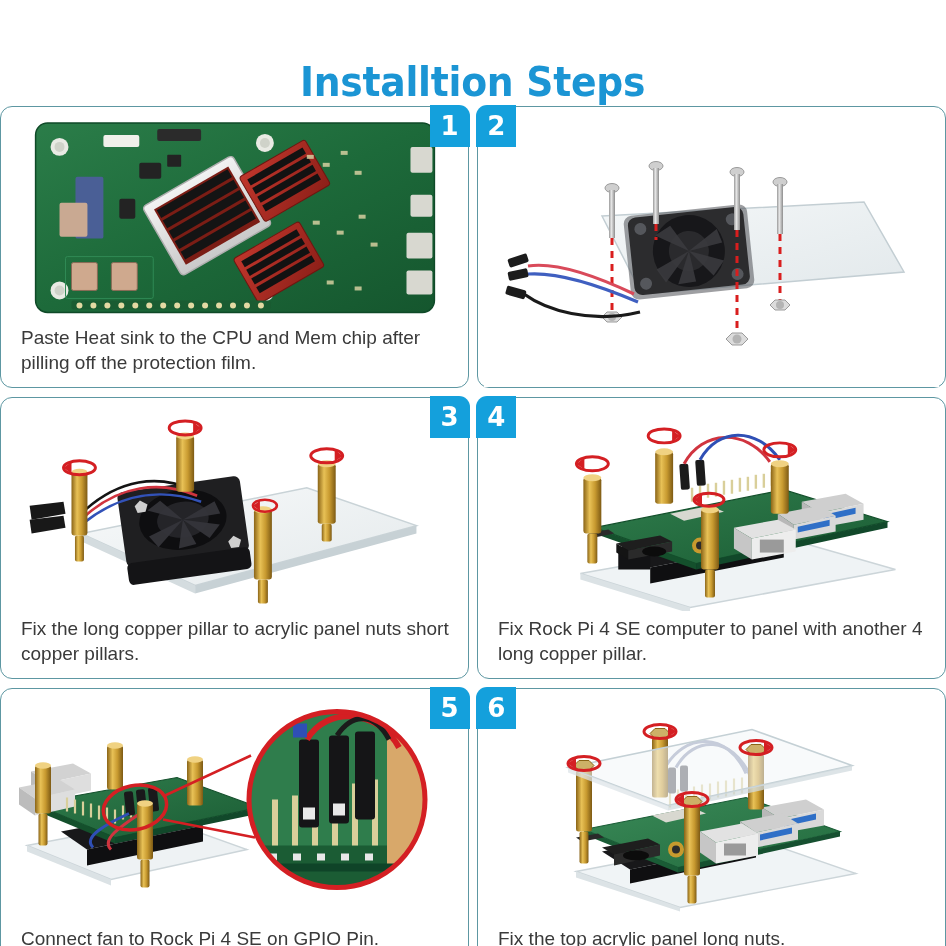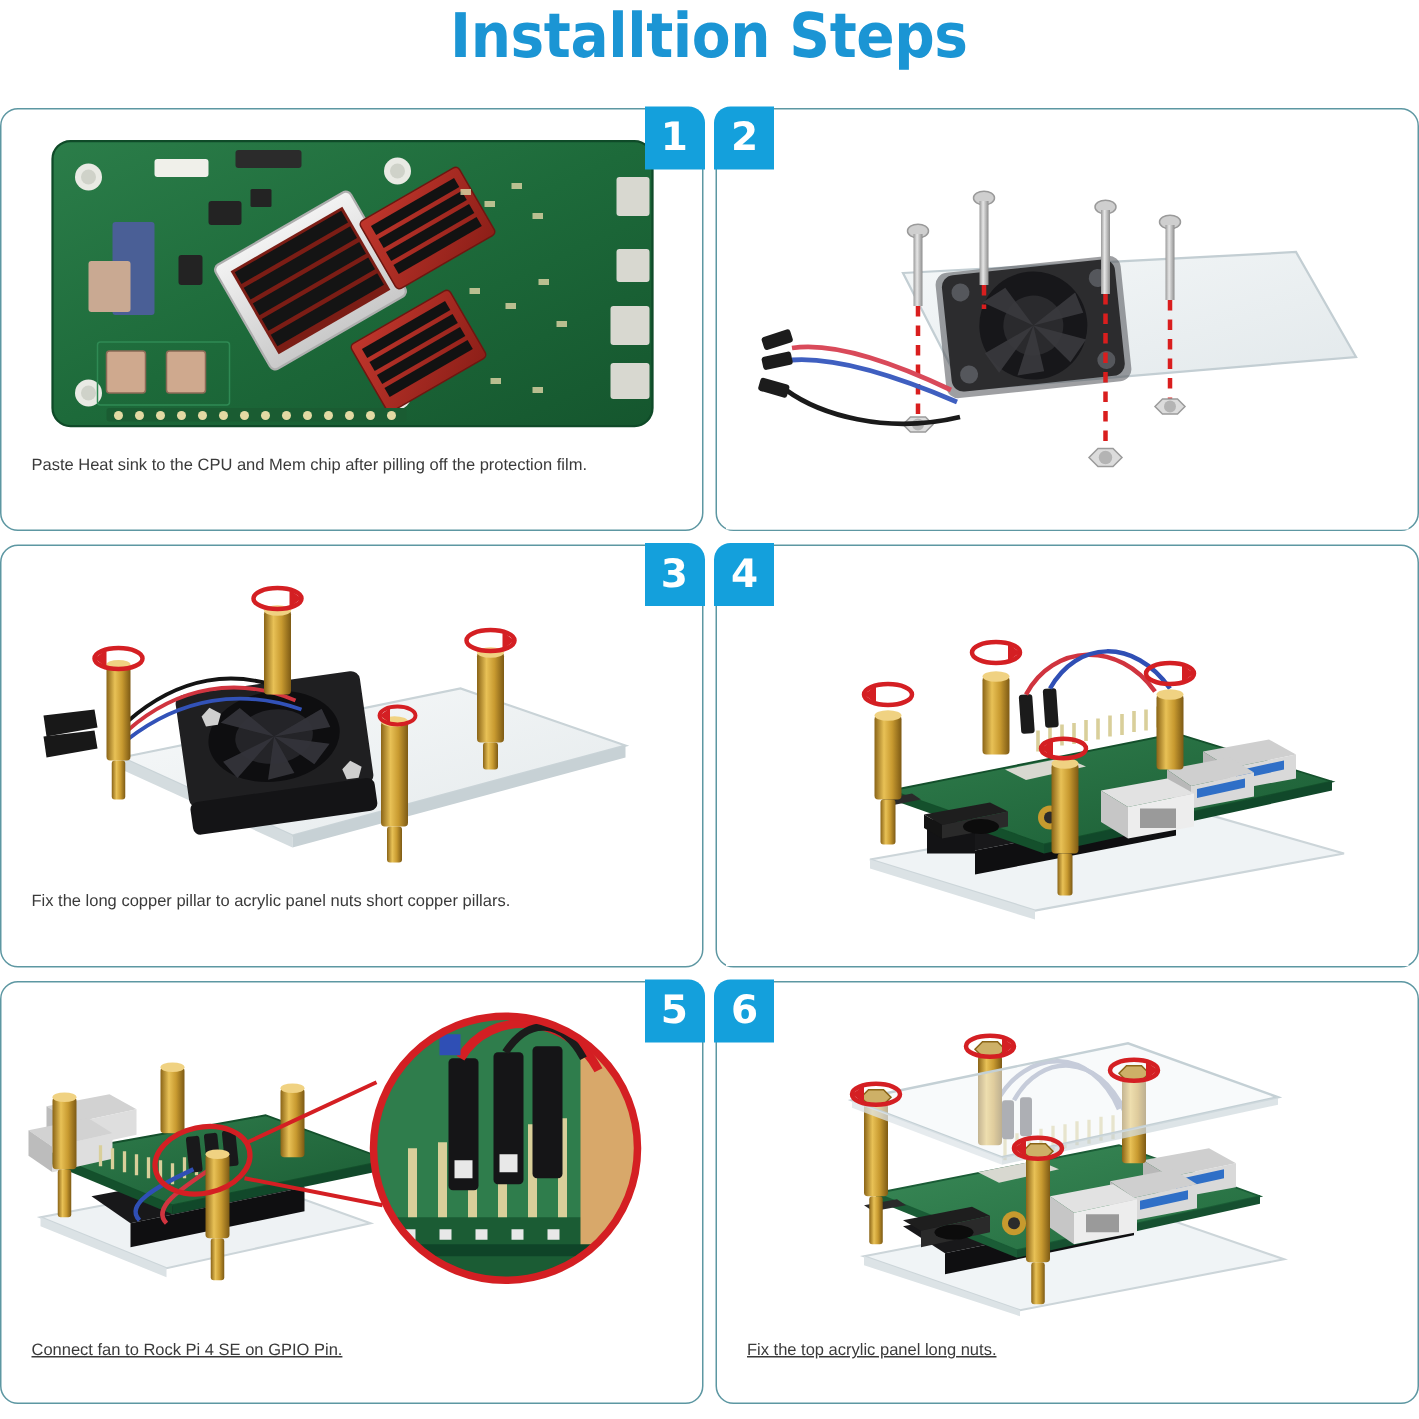--- a/index.html
+++ b/index.html
@@ -11,22 +11,23 @@
     font-family: "Liberation Sans", sans-serif;
     overflow: hidden;
   }
 
   .page { width: 946px; height: 946px; position: relative; }
 
   
   .title-bar {
     height: 72px;
     display: flex;
-    align-items: flex-start;
+    align-items: flex-end;
     justify-content: center;
+    margin-top: 34px;
   }
   .page-title {
     font-size: 41px;
     font-weight: bold;
     color: #1b95d4;
     letter-spacing: -0.3px;
     font-family: "DejaVu Sans", sans-serif;
     transform: scaleX(0.92);
   }
 
@@ -77,21 +78,21 @@
     position: relative;
     flex: 1 1 auto;
     margin: 4px 6px 0 6px;
     overflow: hidden;
     background: #ffffff;
   }
 
   .caption {
     flex: 0 0 auto;
     padding: 6px 18px 12px 20px;
-    font-size: 11px;
+    font-size: 19px;
     line-height: 1.28;
     color: #3a3a3a;
     font-family: "Liberation Sans", sans-serif;
     min-height: 56px;
   }
   .caption.one-line { padding-top: 14px; text-decoration: underline; }
 
   
   .svg-full { width: 100%; height: 100%; display: block; }
 </style>
@@ -517,20 +518,21 @@
             <path d="M210,98 a15,6.5 0 1,0 30,0 a15,6.5 0 1,0 -30,0"></path>
           </g>
           <g fill="#d41f23">
             <polygon points="92,62 100,56 100,68"></polygon>
             <polygon points="196,34 188,28 188,40"></polygon>
             <polygon points="312,48 304,42 304,54"></polygon>
             <polygon points="210,98 218,92 218,104"></polygon>
           </g>
         </svg>
       </div>
+      <div class="caption">Fix Rock Pi 4 SE computer to panel with another 4 long copper pillar.</div>
     </div>
 
     <div class="step-card">
       <div class="step-badge badge-right">5</div>
       <div class="illus">
         <svg class="svg-full" viewBox="0 0 455 215" preserveAspectRatio="xMidYMid meet">
           <defs>
             <linearGradient id="brassG5" x1="0" y1="0" x2="1" y2="0">
               <stop offset="0" stop-color="#8a6417"></stop>
               <stop offset="0.35" stop-color="#e8c156"></stop>

